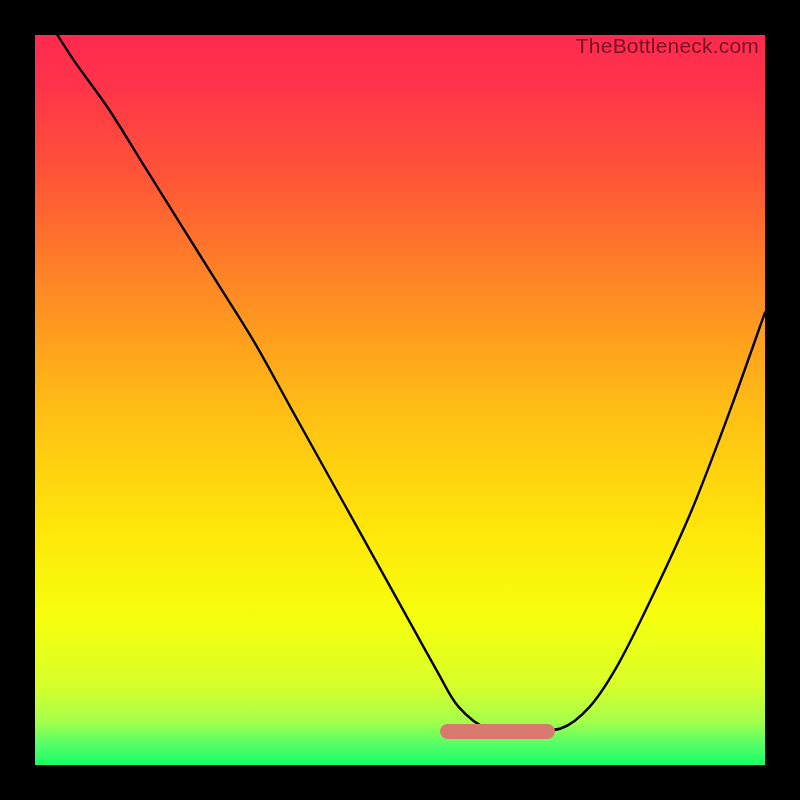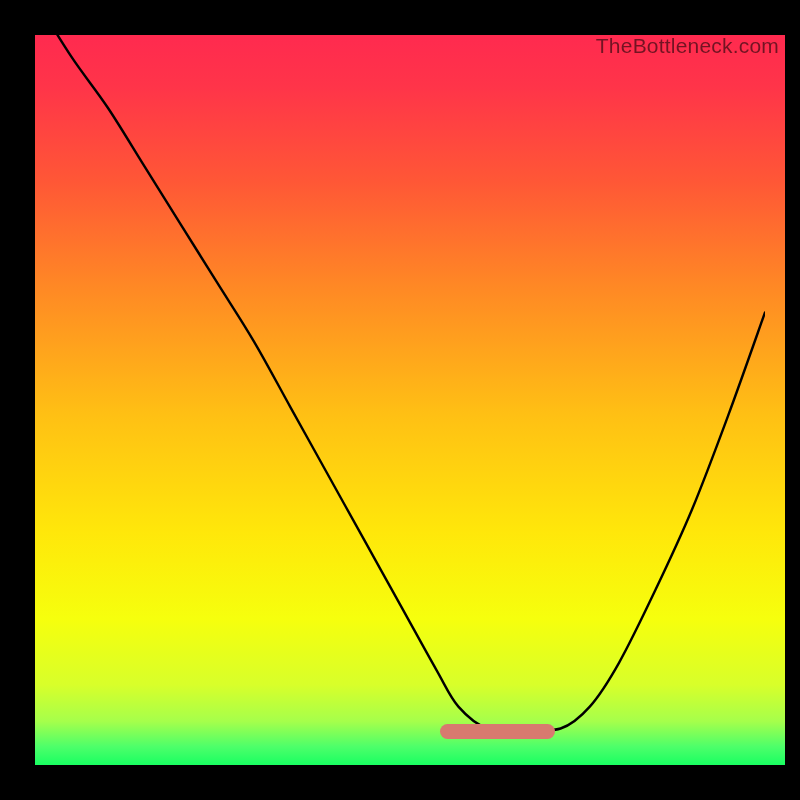--- a/index.html
+++ b/index.html
@@ -15,21 +15,20 @@
     left: 0;
     top: 0;
     width: 800px;
     height: 800px;
     background: #000;
   }
   .plot-area {
     position: absolute;
     background: #fff;
     overflow: hidden;
-    padding-left: 20px;
   }
   .gradient {
     position: absolute;
     left: 0; top: 0; right: 0; bottom: 0;
   }
   .watermark {
     position: absolute;
     font-family: Arial, Helvetica, sans-serif;
     color: rgba(0,0,0,0.55);
     font-weight: 500;

